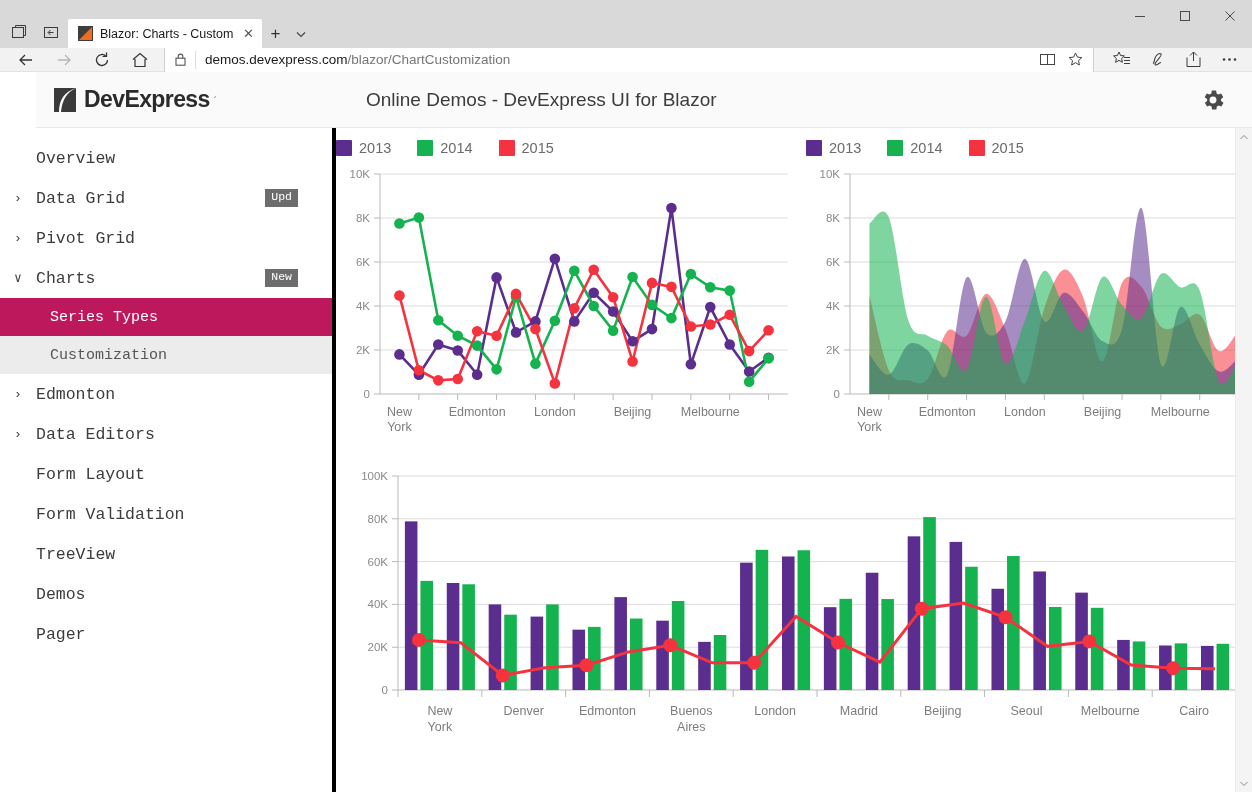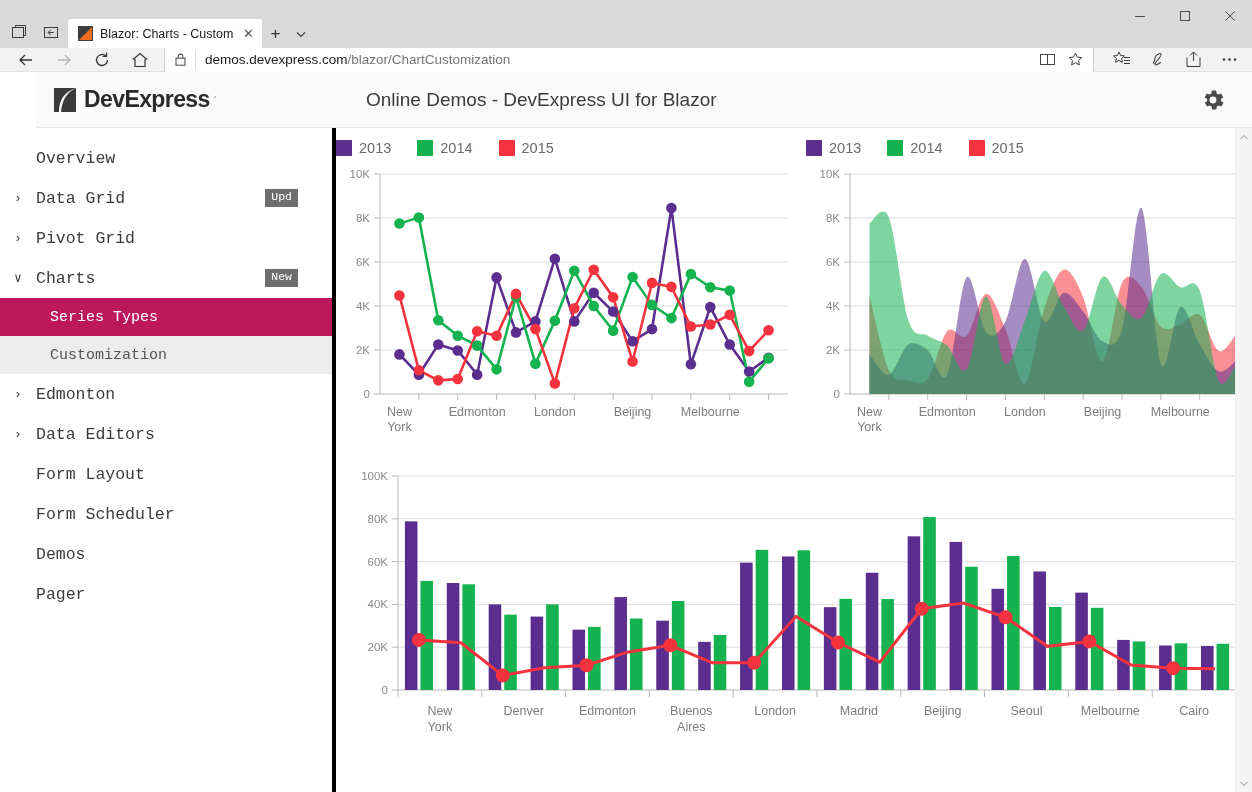--- a/index.html
+++ b/index.html
@@ -269,21 +269,24 @@
           <span class="lbl">Edmonton</span>
         </div>
         <div class="sb-item">
           <span class="chev">›</span>
           <span class="lbl">Data Editors</span>
         </div>
         <div class="sb-item nochev">
           <span class="lbl">Form Layout</span>
         </div>
         <div class="sb-item nochev">
-          <span class="lbl">Form Scheduler</span>
+          <span class="lbl">Form Validation</span>
+        </div>
+        <div class="sb-item nochev">
+          <span class="lbl">TreeView</span>
         </div>
         <div class="sb-item nochev">
           <span class="lbl">Demos</span>
         </div>
         <div class="sb-item nochev">
           <span class="lbl">Pager</span>
         </div>
       </nav>
 
       <main class="content">

